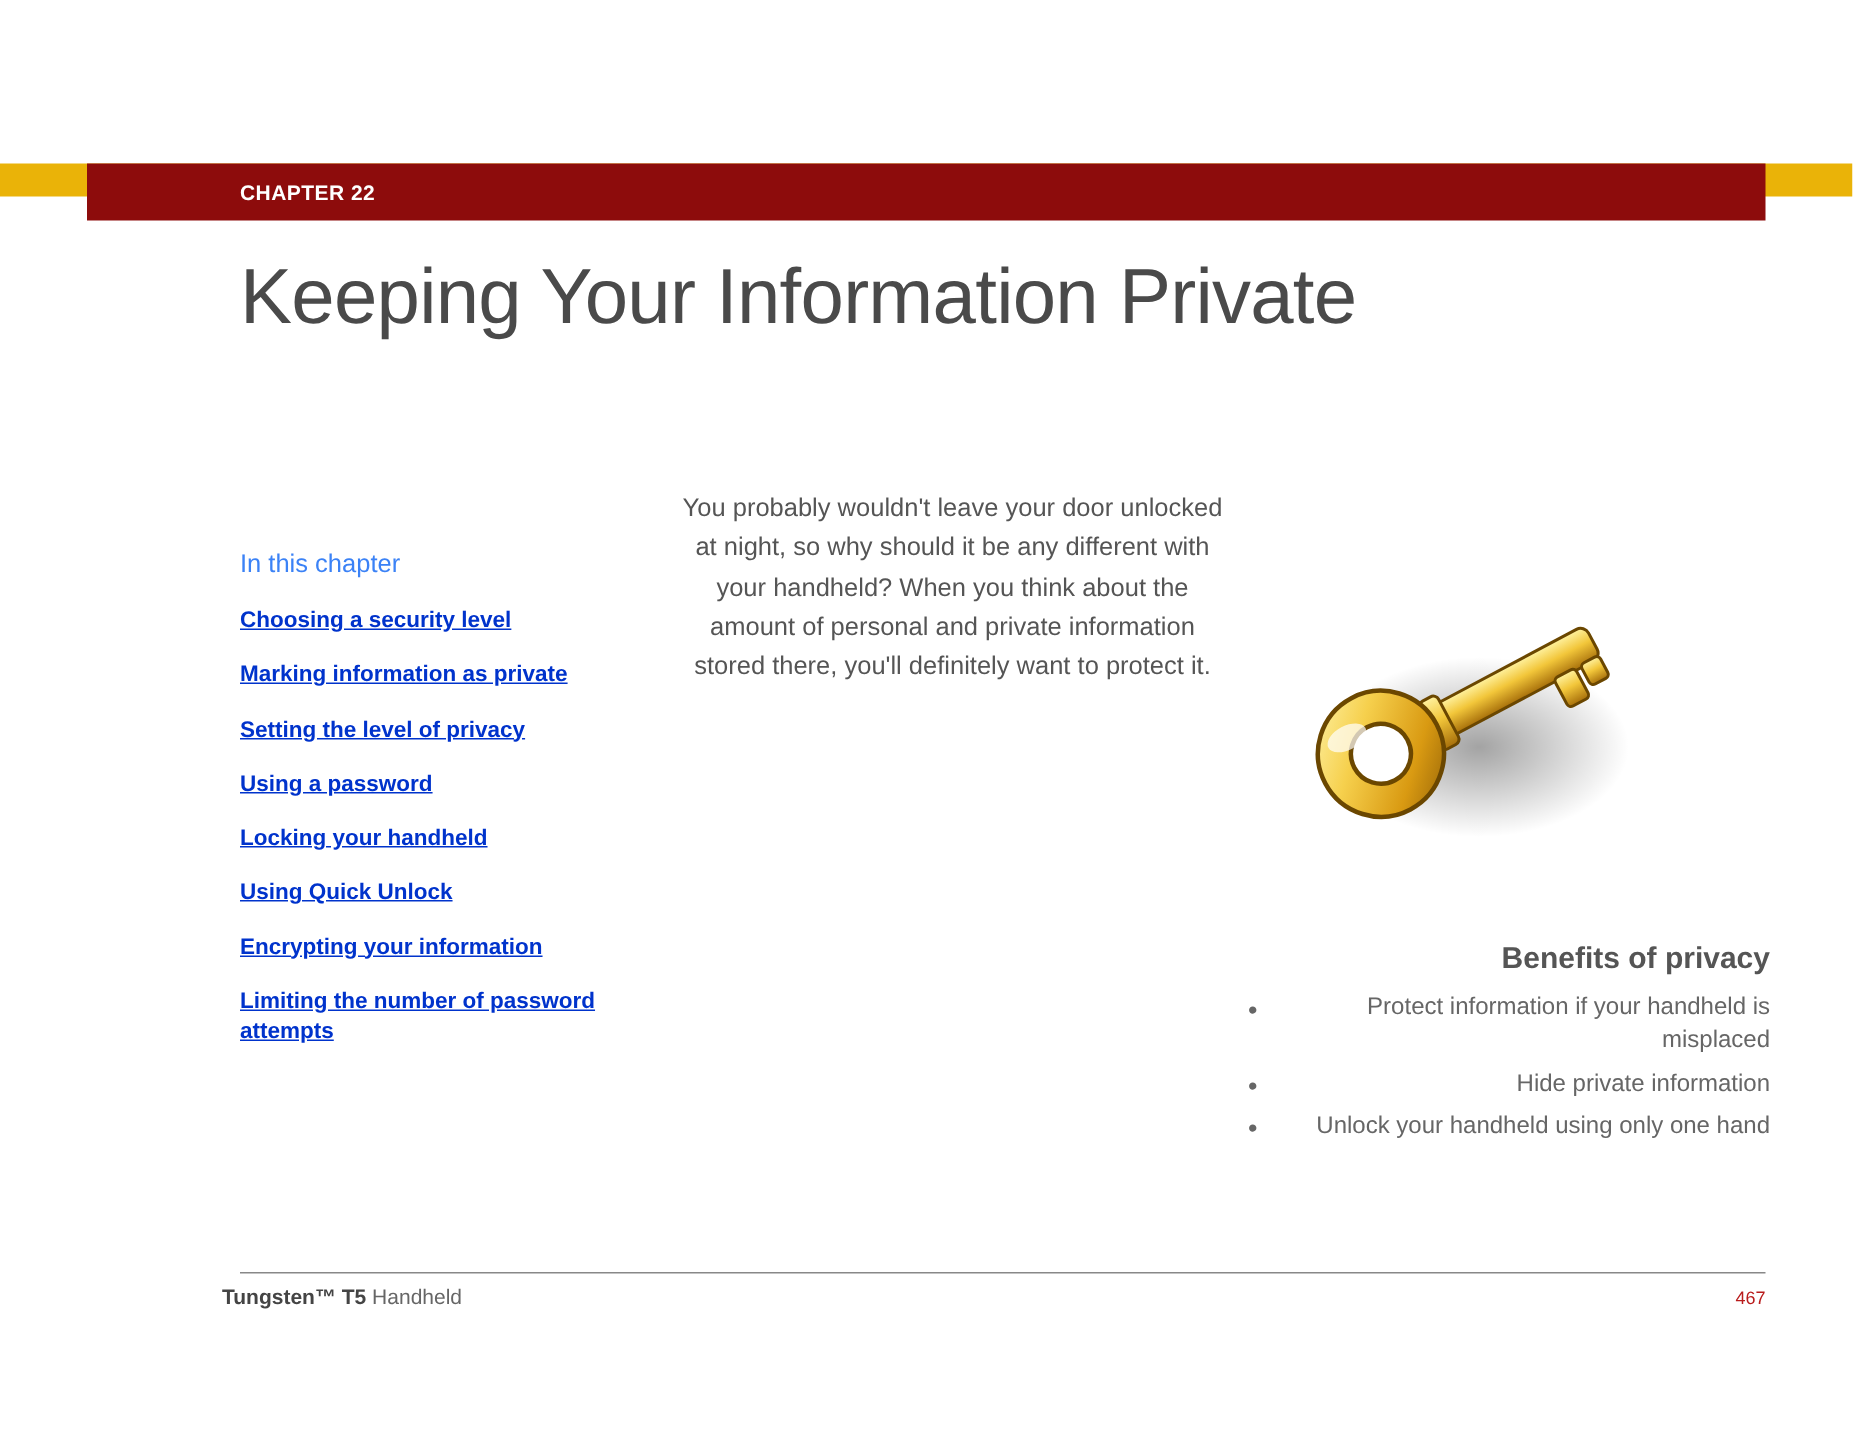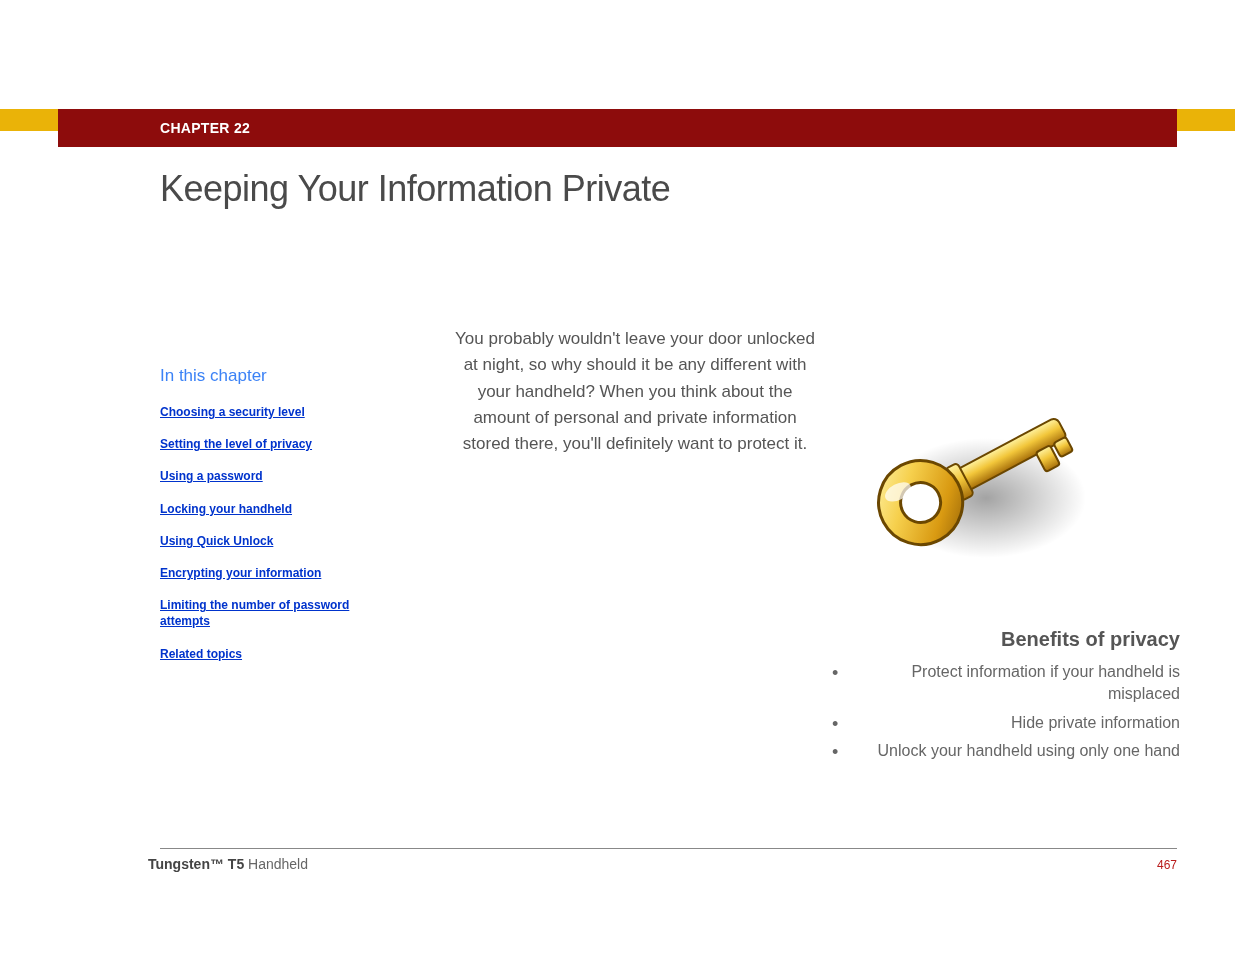--- a/index.html
+++ b/index.html
@@ -11,31 +11,31 @@
     margin-top: 19px;
   }
   .chapter-bar-inner {
     position: absolute; left: 58px; right: 58px; top: 0; height: 38px;
     background: #8d0c0c; display: flex; align-items: center;
     padding-left: 102px;
     color: #fff; font-weight: 700; font-size: 14px; letter-spacing: 0.3px;
   }
   .title {
     position: absolute; left: 160px; top: 168px;
-    font-size: 36px; font-weight: 400; color: #4a4a4a; letter-spacing: -0.5px;
+    font-size: 52px; font-weight: 400; color: #4a4a4a; letter-spacing: -0.5px;
   }
   .sidebar {
     position: absolute; left: 160px; top: 326px; width: 260px;
   }
   .sidebar-heading {
     font-size: 17px; font-weight: 400; color: #3b82f6; margin-bottom: 18px; margin-top: 40px;
   }
   .toc-item {
     display: block; margin-bottom: 16px;
-    color: #0033cc; font-size: 12px; font-weight: 700;
+    color: #0033cc; font-size: 15px; font-weight: 700;
     text-decoration: underline; line-height: 1.35; cursor: pointer;
     max-width: 240px;
   }
   .intro {
     position: absolute; left: 455px; top: 326px; width: 360px;
     font-size: 17px; line-height: 1.55; color: #555; text-align: center;
   }
   .key-wrap {
     position: absolute; left: 858px; top: 372px; width: 240px; height: 200px;
   }
@@ -72,27 +72,27 @@
 
   <div class="chapter-bar">
     <div class="chapter-bar-inner">CHAPTER 22</div>
   </div>
 
   <h1 class="title">Keeping Your Information Private</h1>
 
   <aside class="sidebar">
     <div class="sidebar-heading">In this chapter</div>
     <a class="toc-item">Choosing a security level</a>
+    <a class="toc-item">Marking information as private</a>
     <a class="toc-item">Setting the level of privacy</a>
     <a class="toc-item">Using a password</a>
     <a class="toc-item">Locking your handheld</a>
     <a class="toc-item">Using Quick Unlock</a>
     <a class="toc-item">Encrypting your information</a>
     <a class="toc-item">Limiting the number of password attempts</a>
-    <a class="toc-item">Related topics</a>
   </aside>
 
   <p class="intro">You probably wouldn't leave your door unlocked at night, so why should it be any different with your handheld? When you think about the amount of personal and private information stored there, you'll definitely want to protect it.</p>
 
   <div class="key-wrap">
     <svg viewBox="0 0 240 200" width="240" height="200">
       <defs>
         <radialGradient id="shadowG" cx="50%" cy="50%" r="50%">
           <stop offset="0%" stop-color="rgba(0,0,0,0.45)"></stop>
           <stop offset="100%" stop-color="rgba(0,0,0,0)"></stop>

